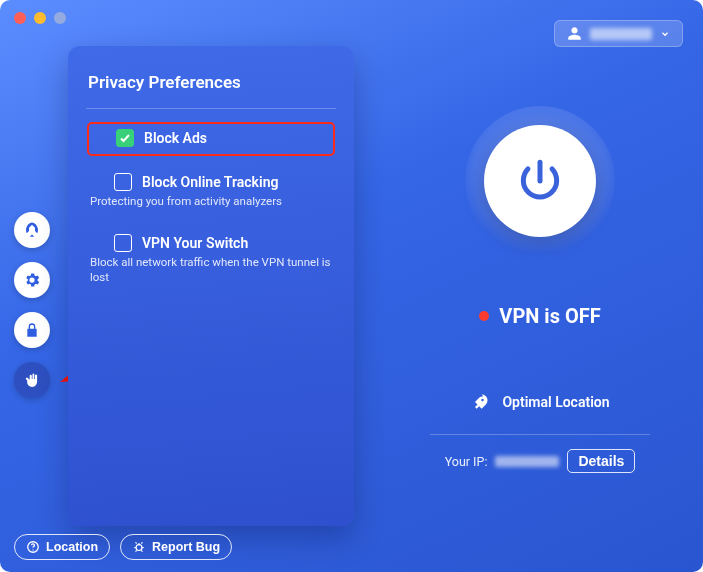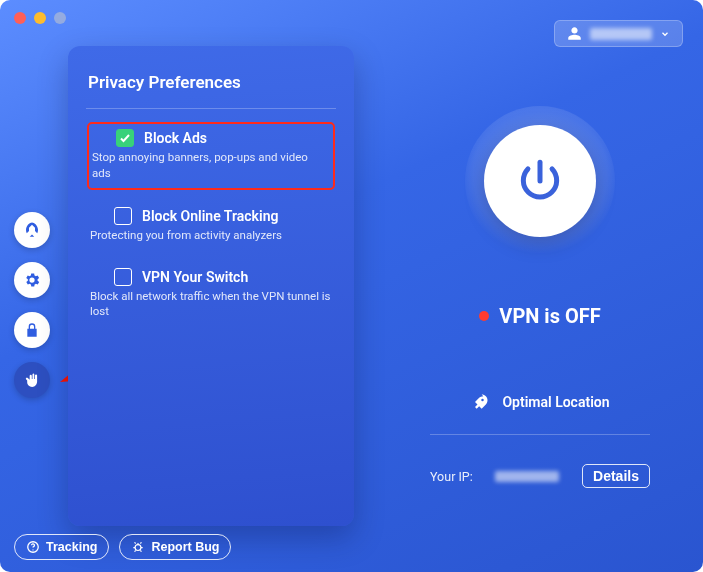--- a/index.html
+++ b/index.html
@@ -103,22 +103,22 @@
 
   .loc {
     margin-top:64px; display:flex; align-items:center; gap:12px;
     color:#fff; font-size:14px; font-weight:600; cursor:pointer;
   }
   .loc svg { color:#fff; }
 
   .iprow {
     margin-top:22px; width:220px;
     border-top:1px solid rgba(255,255,255,.25);
-    padding-top:29px;
-    display:flex; align-items:center; justify-content:space-between; gap:8px;
+    padding-top:14px;
+    display:flex; align-items:center; justify-content:center; gap:8px;
     font-size:12.5px;
   }
   .iprow .lbl { color:rgba(255,255,255,.9); }
   .iprow .ipblur { width:64px; height:11px; background:rgba(255,255,255,.55); filter:blur(2px); border-radius:2px; }
   .details-btn {
     border:1.4px solid rgba(255,255,255,.85); color:#fff;
     background:transparent; font-size:14px; font-weight:600;
     padding:3px 10px; border-radius:5px; cursor:pointer;
   }
 
@@ -205,21 +205,20 @@
 
       <div class="opt hilite">
         <div class="row1">
           <span class="chk checked">
             <svg width="12" height="12" viewBox="0 0 24 24" fill="none" stroke="#fff" stroke-width="4">
                 <polyline points="4 13 9 18 20 6"></polyline>
               </svg>
           </span>
           <span class="opt-title">Block Ads</span>
         </div>
-        <div class="opt-desc">Stop annoying banners, pop-ups and video ads</div>
       </div>
 
 
       <div class="opt">
         <div class="row1">
           <span class="chk">
             
           </span>
           <span class="opt-title">Block Online Tracking</span>
         </div>
@@ -274,21 +273,21 @@
 
   <div class="bottom">
     <button class="pill">
       <span>
         <svg width="14" height="14" viewBox="0 0 24 24" fill="none" stroke="currentColor" stroke-width="2.2">
             <circle cx="12" cy="12" r="9"></circle>
             <path d="M9.5 9a2.5 2.5 0 1 1 3.5 2.3c-.9.4-1 1-1 1.7"></path>
             <circle cx="12" cy="17" r="1" fill="currentColor" stroke="none"></circle>
           </svg>
       </span>
-      <span>Tracking</span>
+      <span>Location</span>
     </button>
     <button class="pill">
       <span>
         <svg width="14" height="14" viewBox="0 0 24 24" fill="none" stroke="currentColor" stroke-width="2">
             <circle cx="12" cy="13" r="5"></circle>
             <path d="M12 8V5M8 6 6 4m10 2 2-2M7 13H4m16 0h-3M8 18l-2 2m10-2 2 2"></path>
           </svg>
       </span>
       <span>Report Bug</span>
     </button>

